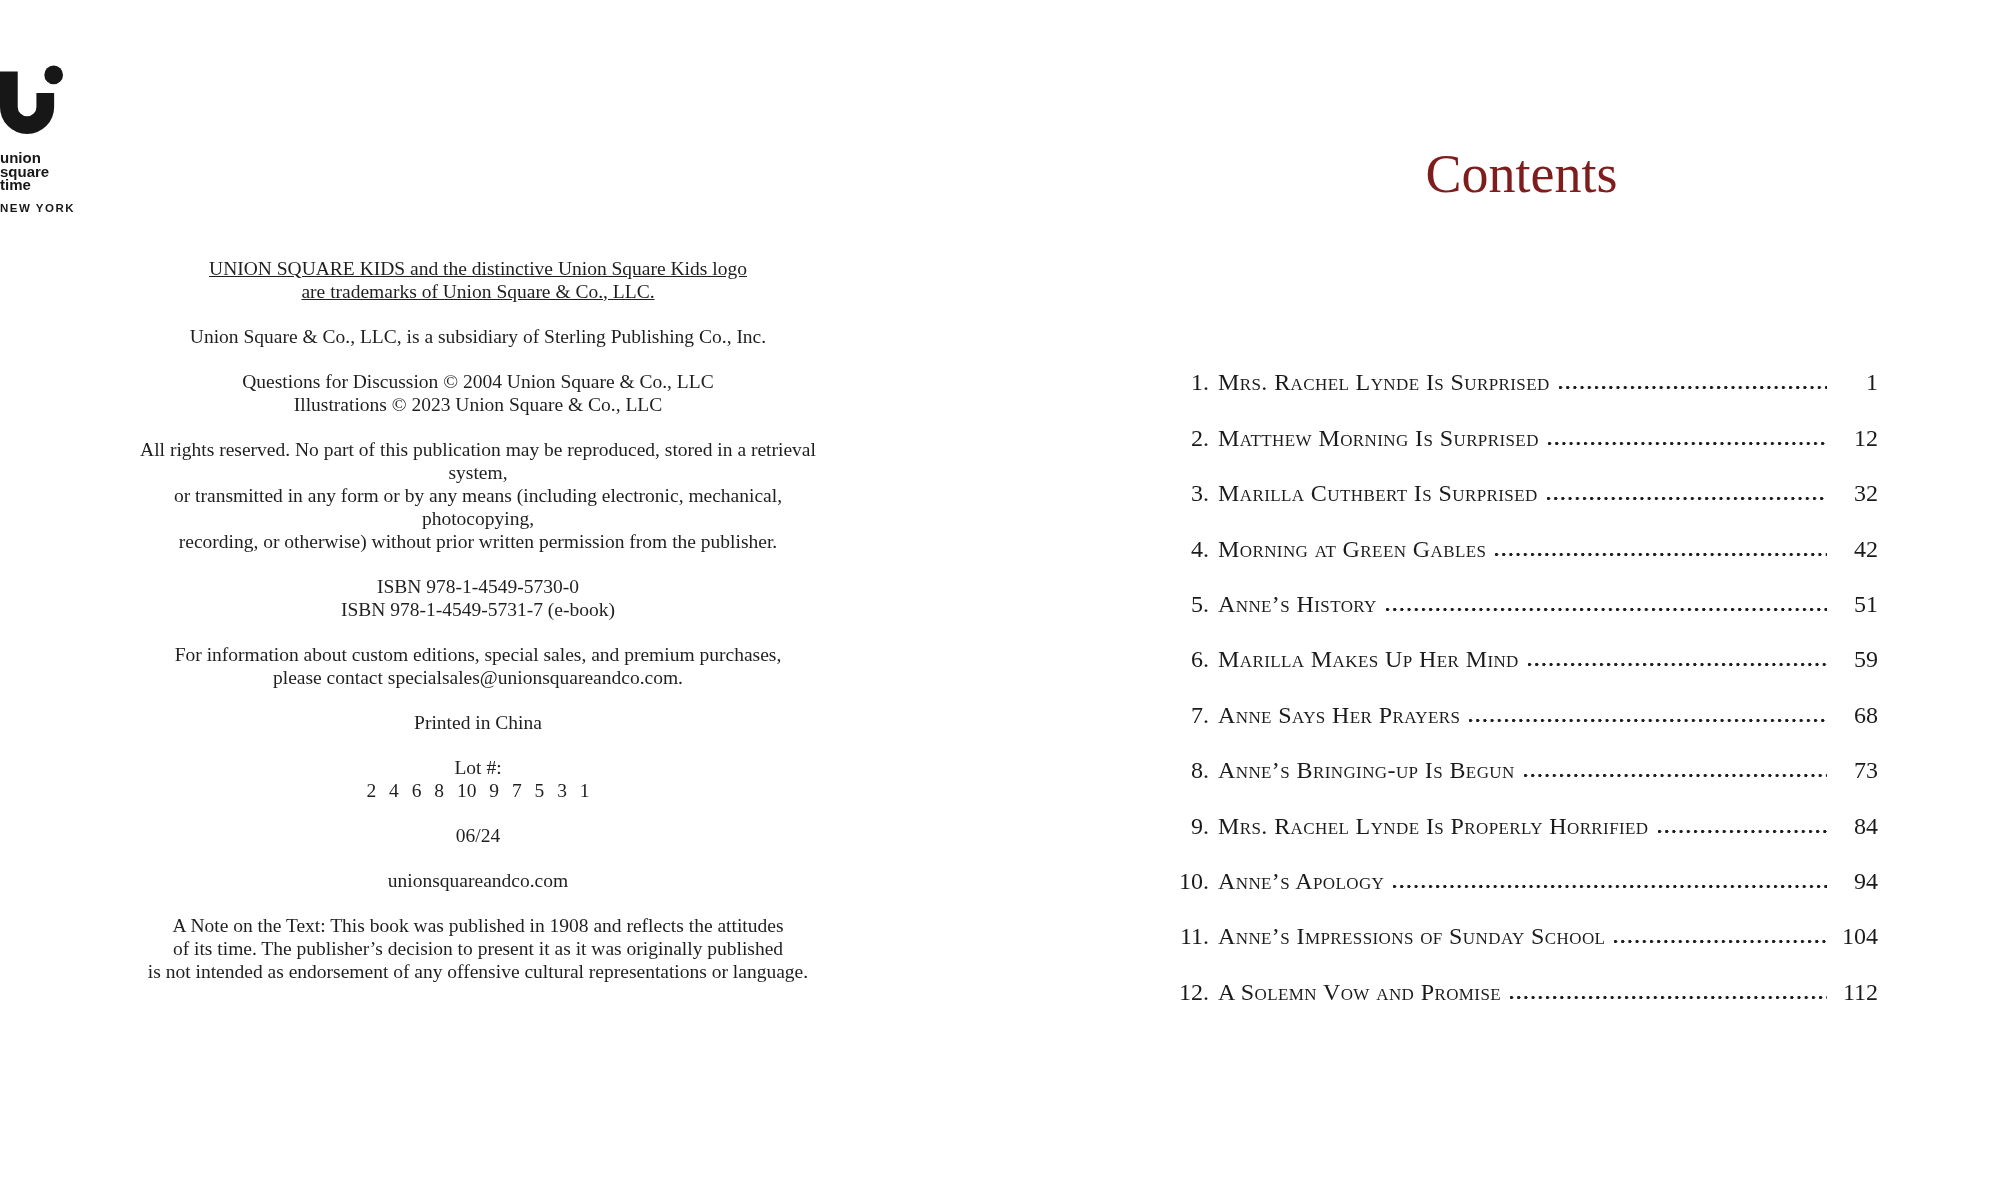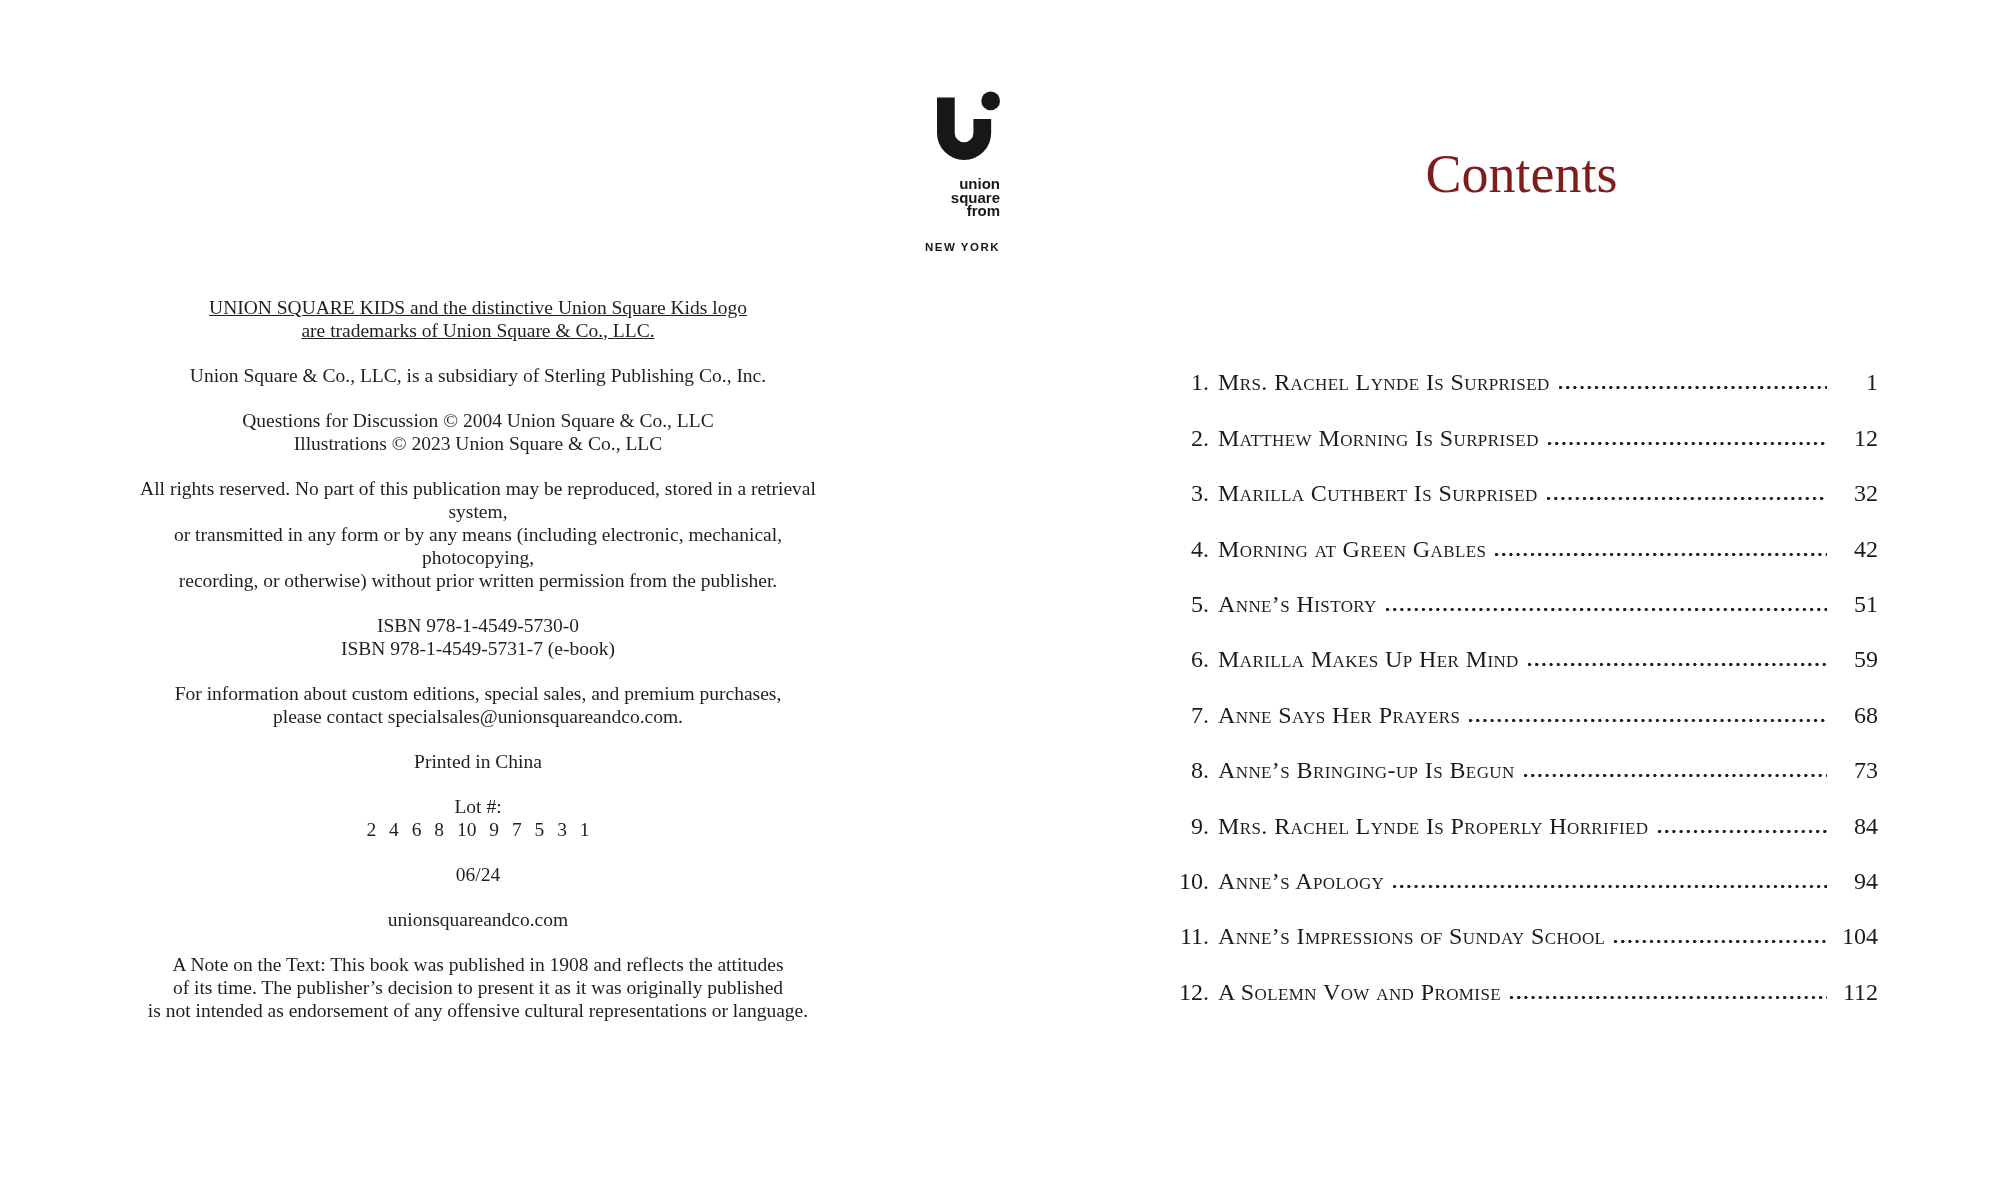--- a/index.html
+++ b/index.html
@@ -4,29 +4,29 @@
 <style>
   html,body{margin:0;padding:0;background:#ffffff;}
   .spread{
     width:2000px;height:1181px;display:flex;background:#ffffff;
     font-family:"Liberation Serif","DejaVu Serif",serif;color:#1f1f1f;
   }
   .page{width:1000px;height:1181px;position:relative;overflow:hidden;}
 
   
   .copy-col{margin-left:133px;width:690px;text-align:center;}
-  .logo-block{padding-top:91px;text-align:right;}
+  .logo-block{padding-top:65px;text-align:left;}
   .logo-mark{display:inline-block;width:63px;height:70px;}
   .logo-name{
     margin-top:12px;font-family:"Liberation Sans","DejaVu Sans",sans-serif;
     font-weight:bold;font-size:15px;line-height:13.5px;color:#171717;
   }
   .logo-name span{display:block;}
   .logo-city{
-    margin-top:23px;font-family:"Liberation Sans","DejaVu Sans",sans-serif;
+    margin-top:10px;font-family:"Liberation Sans","DejaVu Sans",sans-serif;
     font-weight:bold;font-size:11.5px;letter-spacing:1.5px;color:#171717;
   }
   .block{margin:22px 0 0 0;font-size:19.5px;line-height:23px;}
   .block.first{margin-top:43px;text-decoration:underline;}
   .ln{display:block;}
   .lot-digits{word-spacing:8px;}
 
   
   .toc-col{margin-left:165px;width:713px;}
   .toc-title{
@@ -61,21 +61,21 @@
     <div class="logo-block">
       <span class="logo-mark">
         <svg viewBox="0 0 64 70" width="63" height="70" aria-hidden="true">
           <path d="M 9 6 L 9 42 A 18.5 18.5 0 0 0 46 42 L 46 28" fill="none" stroke="#171717" stroke-width="18"></path>
           <circle cx="54.5" cy="9.5" r="9.5" fill="#171717"></circle>
         </svg>
       </span>
       <div class="logo-name">
         <span>union</span>
         <span>square</span>
-        <span>from</span>
+        <span>time</span>
       </div>
       <div class="logo-city">NEW YORK</div>
     </div>
 
     <div class="copy-col">
       <p class="block first">
         <span class="ln">UNION SQUARE KIDS and the distinctive Union Square Kids logo</span>
         <span class="ln">are trademarks of Union Square &amp; Co., LLC.</span>
       </p>
       <p class="block">

